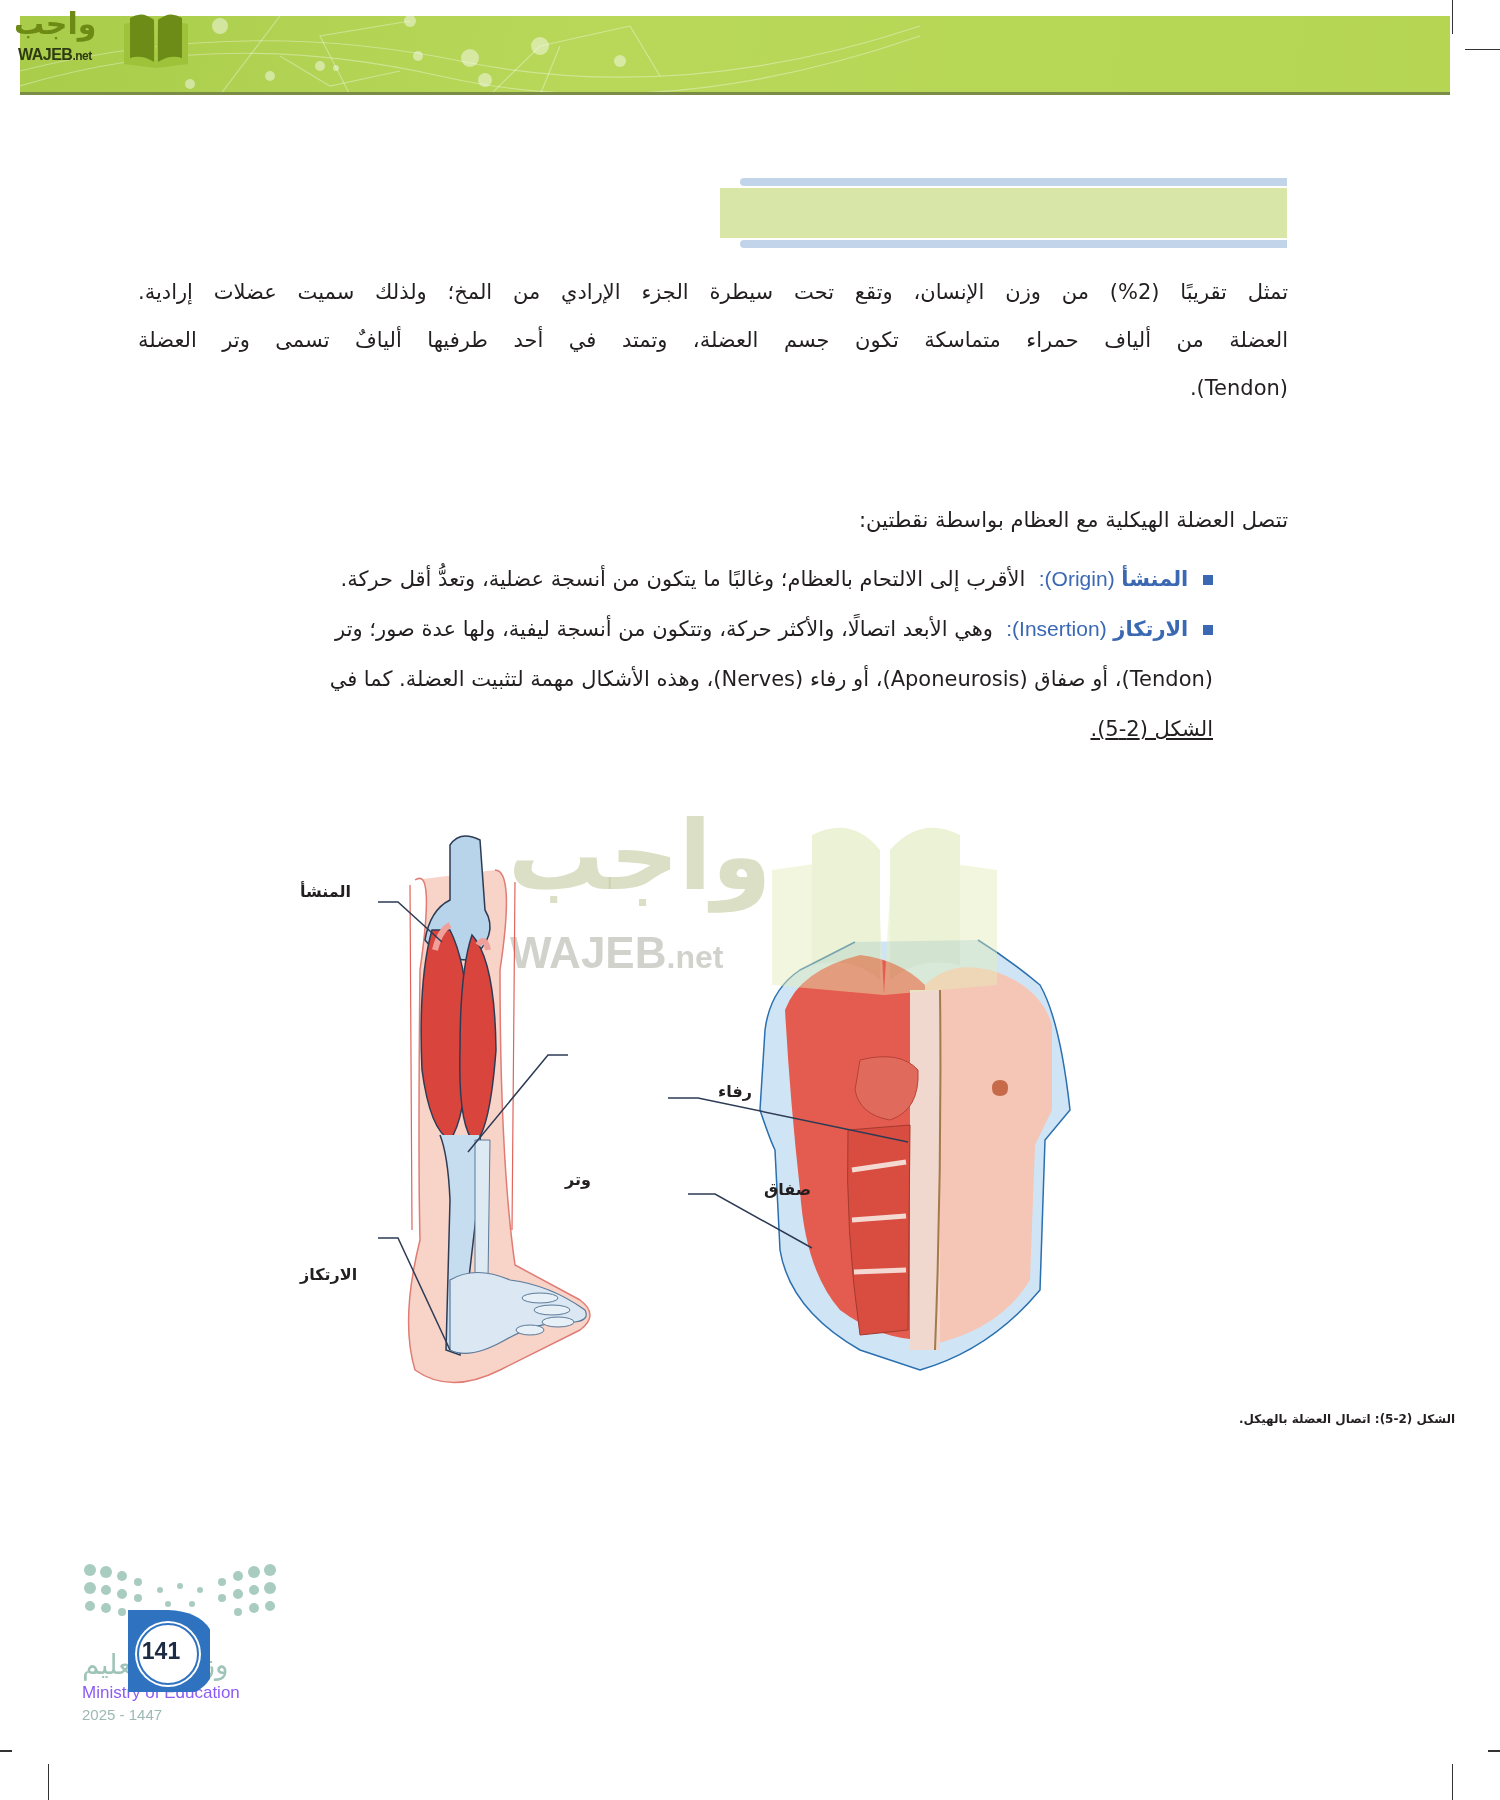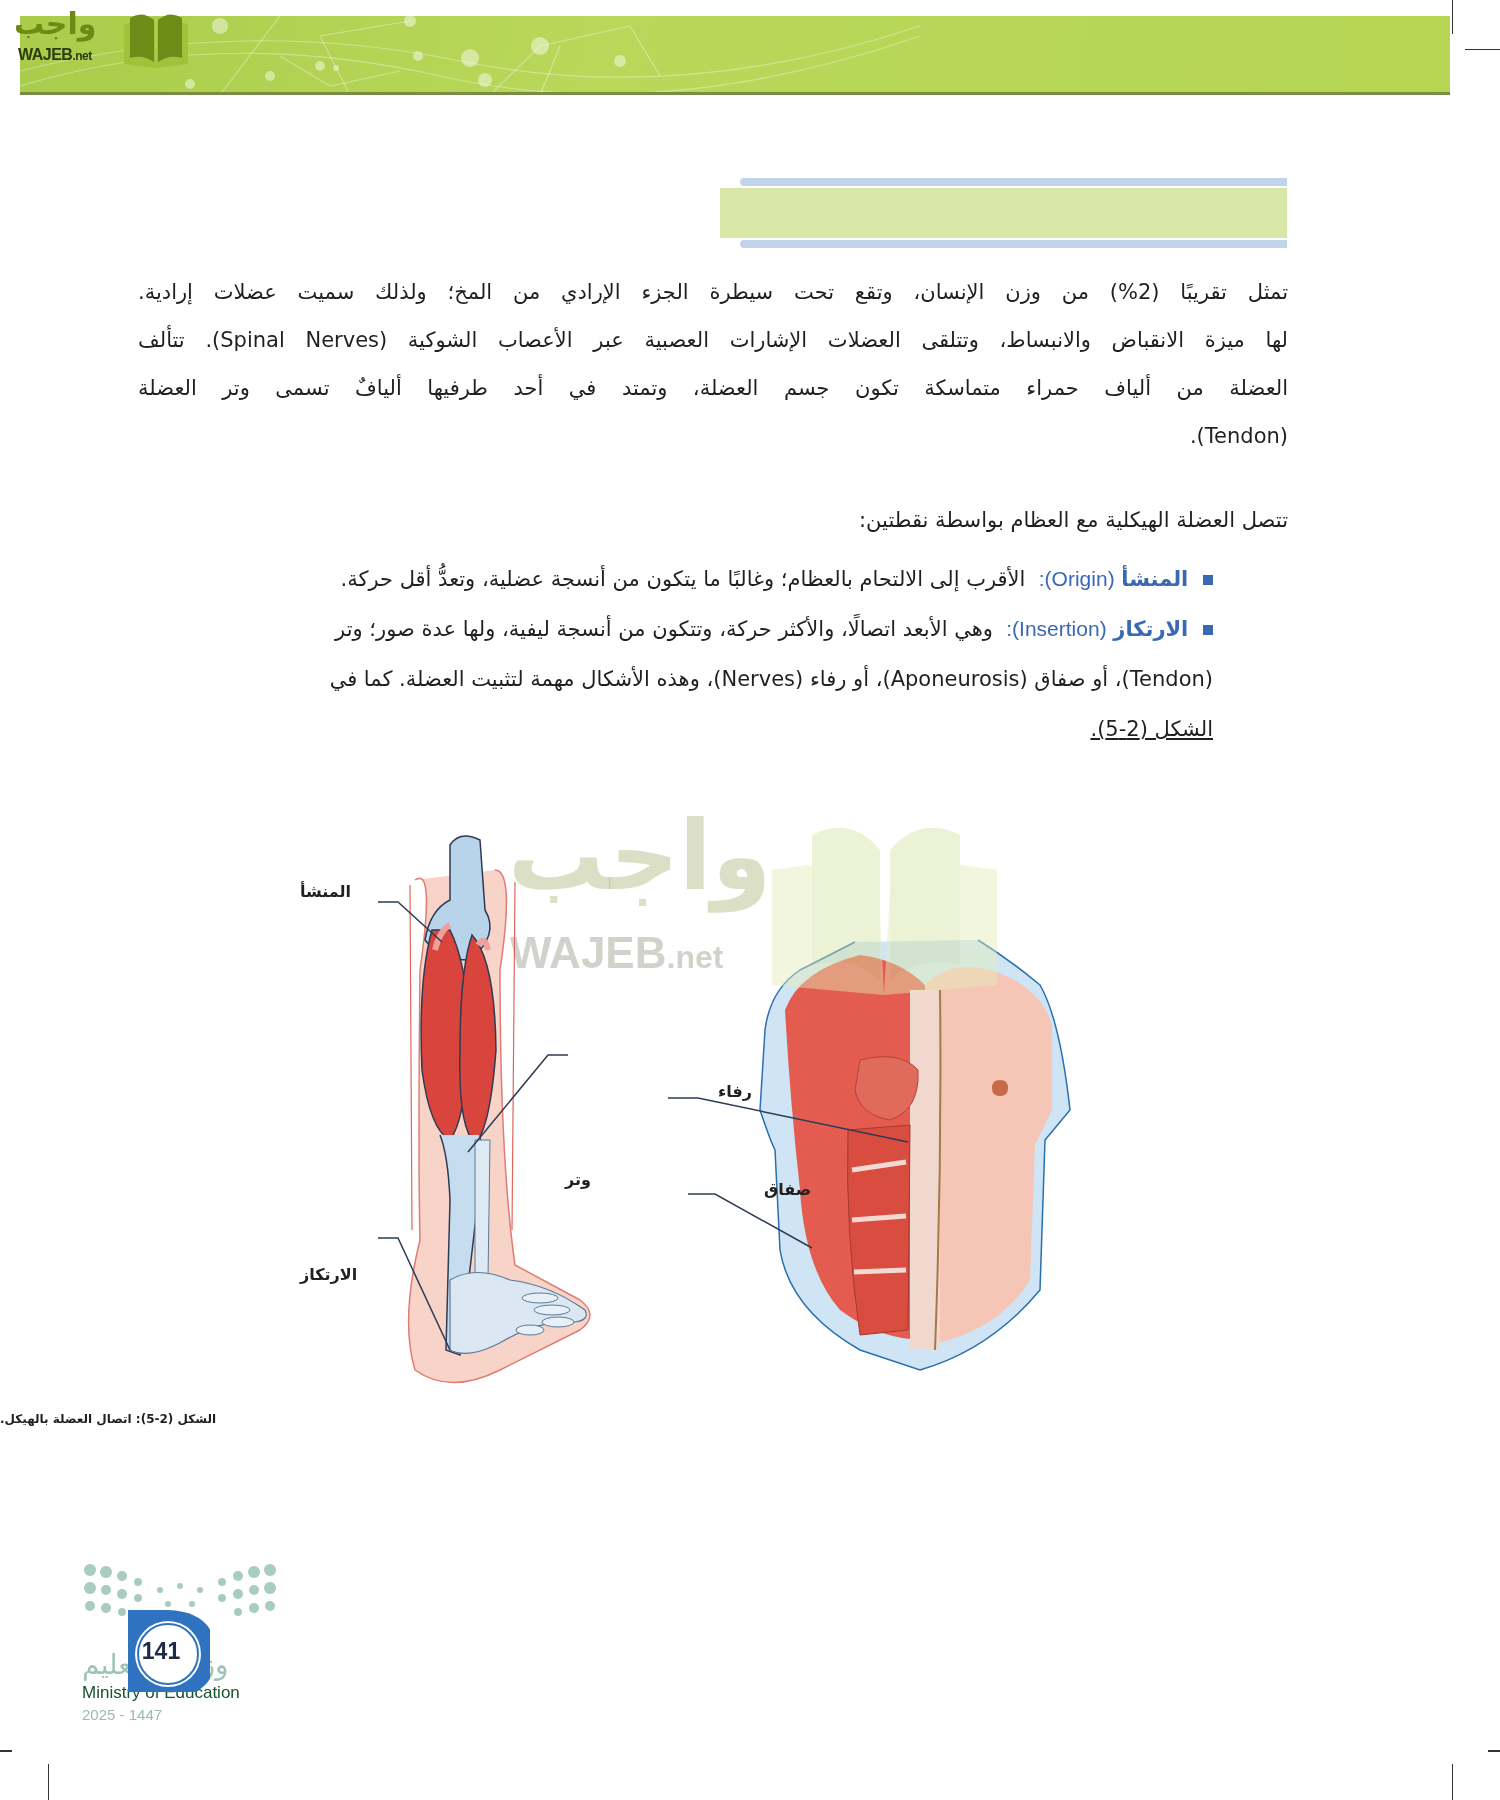--- a/index.html
+++ b/index.html
@@ -42,26 +42,26 @@
   .bullet .first { display: block; white-space: nowrap; }
 
   .figure { position: absolute; left: 300px; top: 810px; width: 880px; height: 590px; }
   .fig-label { position: absolute; font-family: "DejaVu Sans", sans-serif; font-weight: bold; font-size: 16px; color: #231f20; direction: rtl; white-space: nowrap; }
 
   .watermark-ar { position: absolute; left: 508px; top: 808px; font-family: "DejaVu Sans", sans-serif; font-weight: bold; font-size: 96px; color: rgba(190,196,150,0.55); direction: rtl; line-height: 1; }
   .watermark-en { position: absolute; left: 510px; top: 928px; font-family: "Liberation Sans", sans-serif; font-weight: bold; font-size: 44px; color: rgba(180,180,170,0.6); }
   .watermark-en small { font-size: 32px; }
   .watermark-book { position: absolute; left: 772px; top: 815px; opacity: 0.45; }
 
-  .caption { position: absolute; left: 0; width: 1455px; top: 1412px; text-align: left; font-family: "DejaVu Sans", sans-serif; font-weight: bold; font-size: 12px; color: #231f20; direction: rtl; }
+  .caption { position: absolute; left: 0; width: 1455px; top: 1412px; text-align: right; font-family: "DejaVu Sans", sans-serif; font-weight: bold; font-size: 12px; color: #231f20; direction: rtl; }
 
   .moe { position: absolute; left: 80px; top: 1560px; width: 200px; height: 170px; }
   .moe-dots { position: absolute; left: 0; top: 0; }
   .moe-ar { position: absolute; left: 2px; top: 88px; font-family: "DejaVu Sans", sans-serif; font-size: 28px; color: #9ec3b8; direction: rtl; }
-  .moe-en { position: absolute; left: 2px; top: 123px; font-family: "Liberation Sans", sans-serif; font-size: 17px; color: #14532d; white-space: nowrap; }
+  .moe-en { position: absolute; left: 2px; top: 123px; font-family: "Liberation Sans", sans-serif; font-size: 17px; color: #8b5cf6; white-space: nowrap; }
   .moe-year { position: absolute; left: 2px; top: 146px; font-family: "Liberation Sans", sans-serif; font-size: 15px; color: #9cb9b4; }
   .page-badge { position: absolute; left: 48px; top: 50px; width: 82px; height: 82px; }
   .page-num { position: absolute; left: 48px; top: 78px; width: 74px; text-align: center; font-family: "Liberation Sans", sans-serif; font-weight: bold; font-size: 23px; color: #1d2b44; }
 </style>
 </head>
 <body>
 
 <div class="crop" style="left:1452px;top:0;width:1px;height:34px;"></div>
 <div class="crop" style="left:1465px;top:49px;width:35px;height:1px;"></div>
 <div class="crop" style="left:0;top:1750px;width:12px;height:2px;"></div>
@@ -105,21 +105,20 @@
 </div>
 
 <div class="section-title-box">
   <div class="bar-top"></div>
   <div class="fill"></div>
   <div class="bar-bot"></div>
 </div>
 
 <div class="body-text para">
   <span class="line">تمثل تقريبًا (2%) من وزن الإنسان، وتقع تحت سيطرة الجزء الإرادي من المخ؛ ولذلك سميت عضلات إرادية.</span>
-  <span class="line">لها ميزة الانقباض والانبساط، وتتلقى العضلات الإشارات العصبية عبر الأعصاب الشوكية (Spinal Nerves). تتألف</span>
   <span class="line">العضلة من ألياف حمراء متماسكة تكون جسم العضلة، وتمتد في أحد طرفيها أليافٌ تسمى وتر العضلة</span>
   <span class="line last">(Tendon).</span>
 </div>
 
 <div class="body-text intro">تتصل العضلة الهيكلية مع العظام بواسطة نقطتين:</div>
 
 <div class="bullets">
   <div class="bullet" style="padding-right:75px;">
     <span class="first">
       <span class="sq"></span>

